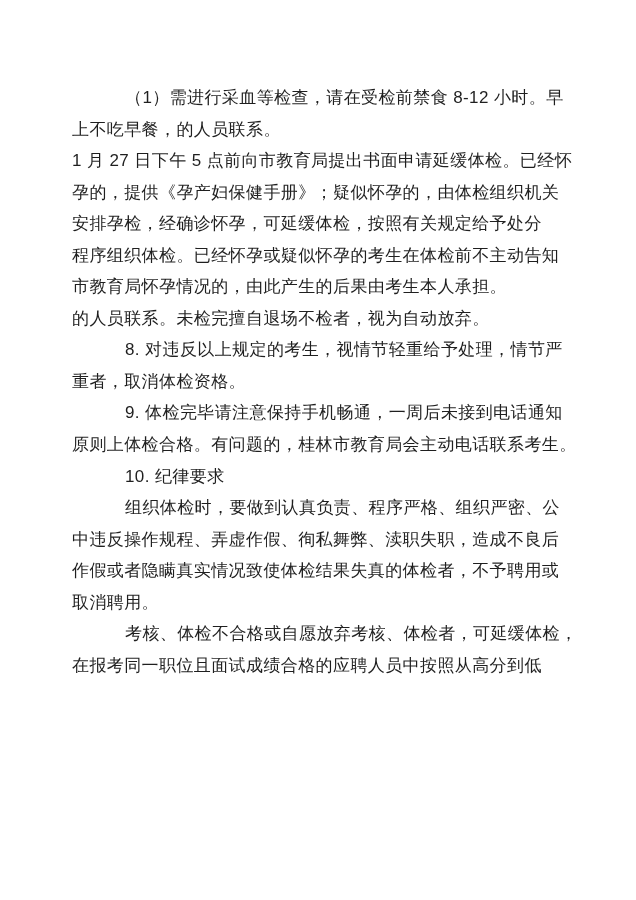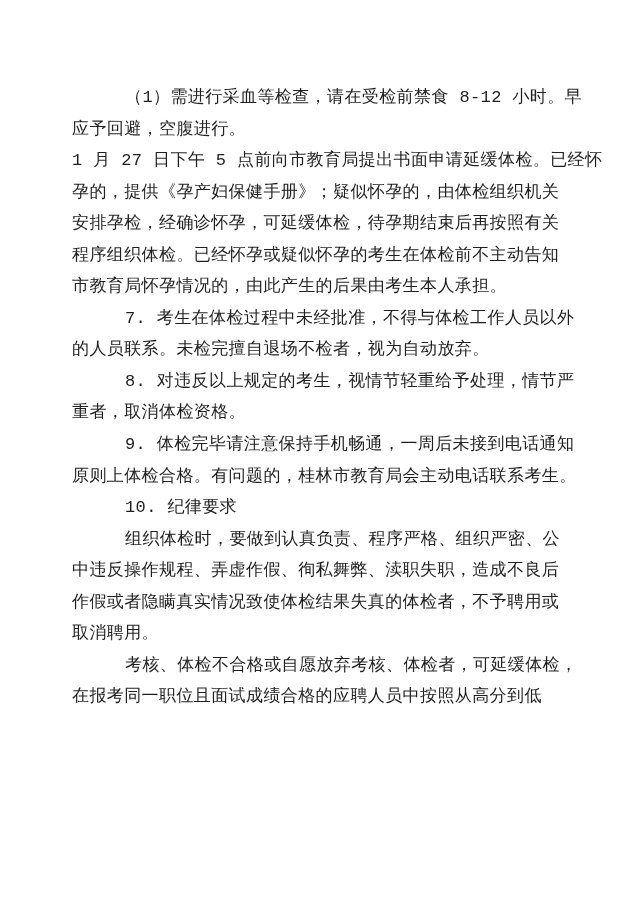--- a/index.html
+++ b/index.html
@@ -6,21 +6,21 @@
     margin: 0;
     padding: 0;
     background: #ffffff;
   }
   .page {
     position: relative;
     width: 636px;
     height: 900px;
     background: #ffffff;
     overflow: hidden;
-    font-family: Liberation Mono, monospace;
+    font-family: Liberation Sans, sans-serif;
   }
   .doc-body {
     position: absolute;
     left: 72px;
     top: 82px;
     width: 492px;
     color: #1f1f1f;
   }
   .line {
     height: 31.55px;
@@ -33,27 +33,26 @@
   .line.indent {
     padding-left: 53px;
   }
 </style>
 </head>
 <body>
 
 <div class="page">
   <div class="doc-body" id="doc-body">
       <div class="line indent">（1）需进行采血等检查，请在受检前禁食 8-12 小时。早</div>
-      <div class="line">应予回避，空腹进行。</div>
+      <div class="line">上不吃早餐，的人员联系。</div>
       <div class="line">1 月 27 日下午 5 点前向市教育局提出书面申请延缓体检。已经怀</div>
       <div class="line">孕的，提供《孕产妇保健手册》；疑似怀孕的，由体检组织机关</div>
-      <div class="line">安排孕检，经确诊怀孕，可延缓体检，待孕期结束后再按照有关</div>
+      <div class="line">安排孕检，经确诊怀孕，可延缓体检，按照有关规定给予处分</div>
       <div class="line">程序组织体检。已经怀孕或疑似怀孕的考生在体检前不主动告知</div>
       <div class="line">市教育局怀孕情况的，由此产生的后果由考生本人承担。</div>
-      <div class="line indent">7. 考生在体检过程中未经批准，不得与体检工作人员以外</div>
       <div class="line">的人员联系。未检完擅自退场不检者，视为自动放弃。</div>
       <div class="line indent">8. 对违反以上规定的考生，视情节轻重给予处理，情节严</div>
       <div class="line">重者，取消体检资格。</div>
       <div class="line indent">9. 体检完毕请注意保持手机畅通，一周后未接到电话通知</div>
       <div class="line">原则上体检合格。有问题的，桂林市教育局会主动电话联系考生。</div>
       <div class="line indent">10. 纪律要求</div>
       <div class="line indent">组织体检时，要做到认真负责、程序严格、组织严密、公</div>
       <div class="line">中违反操作规程、弄虚作假、徇私舞弊、渎职失职，造成不良后</div>
       <div class="line">作假或者隐瞒真实情况致使体检结果失真的体检者，不予聘用或</div>
       <div class="line">取消聘用。</div>

